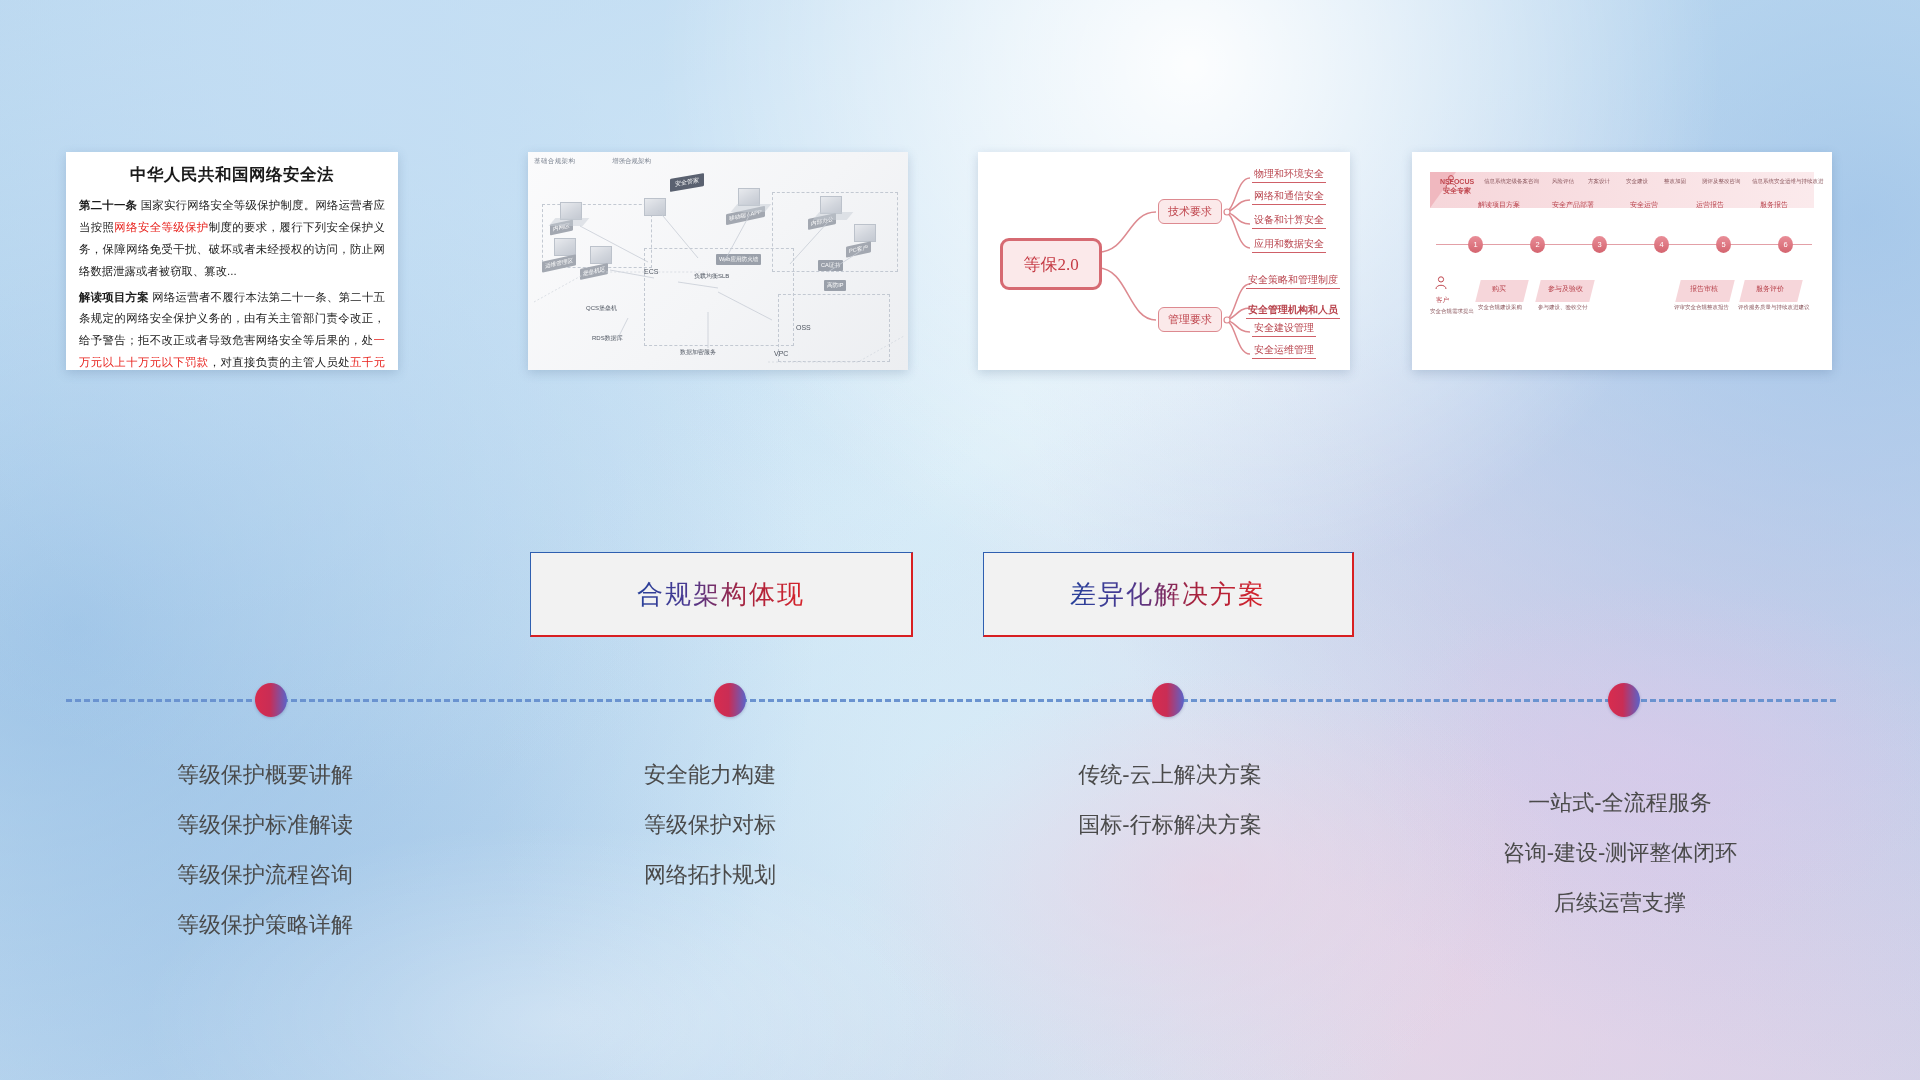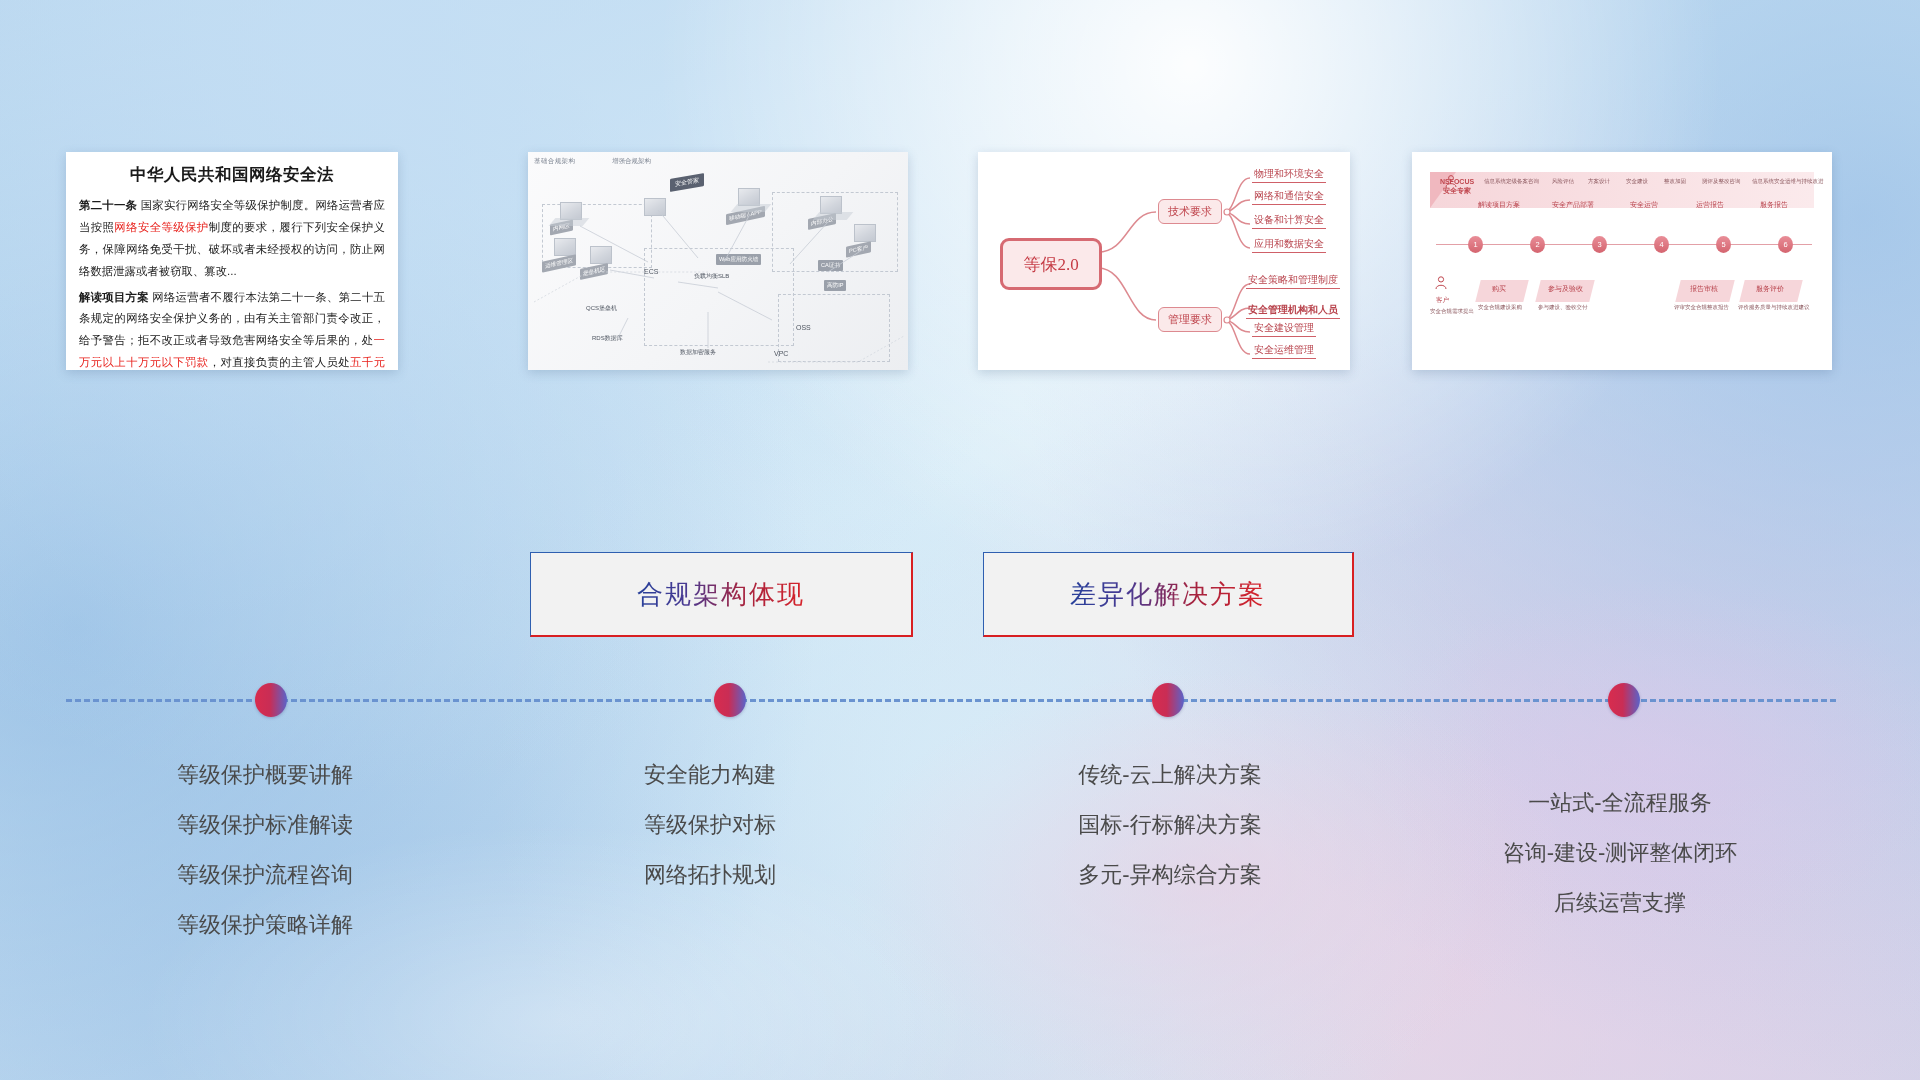--- a/index.html
+++ b/index.html
@@ -333,20 +333,19 @@
     <div>等级保护策略详解</div>
   </div>
   <div class="col" id="c2">
     <div>安全能力构建</div>
     <div>等级保护对标</div>
     <div>网络拓扑规划</div>
   </div>
   <div class="col" id="c3">
     <div>传统-云上解决方案</div>
     <div>国标-行标解决方案</div>
-    <div>多元-异构综合方案</div>
   </div>
   <div class="col" id="c4">
     <div>一站式-全流程服务</div>
     <div>咨询-建设-测评整体闭环</div>
     <div>后续运营支撑</div>
   </div>
 </div>
 
 </body></html>

